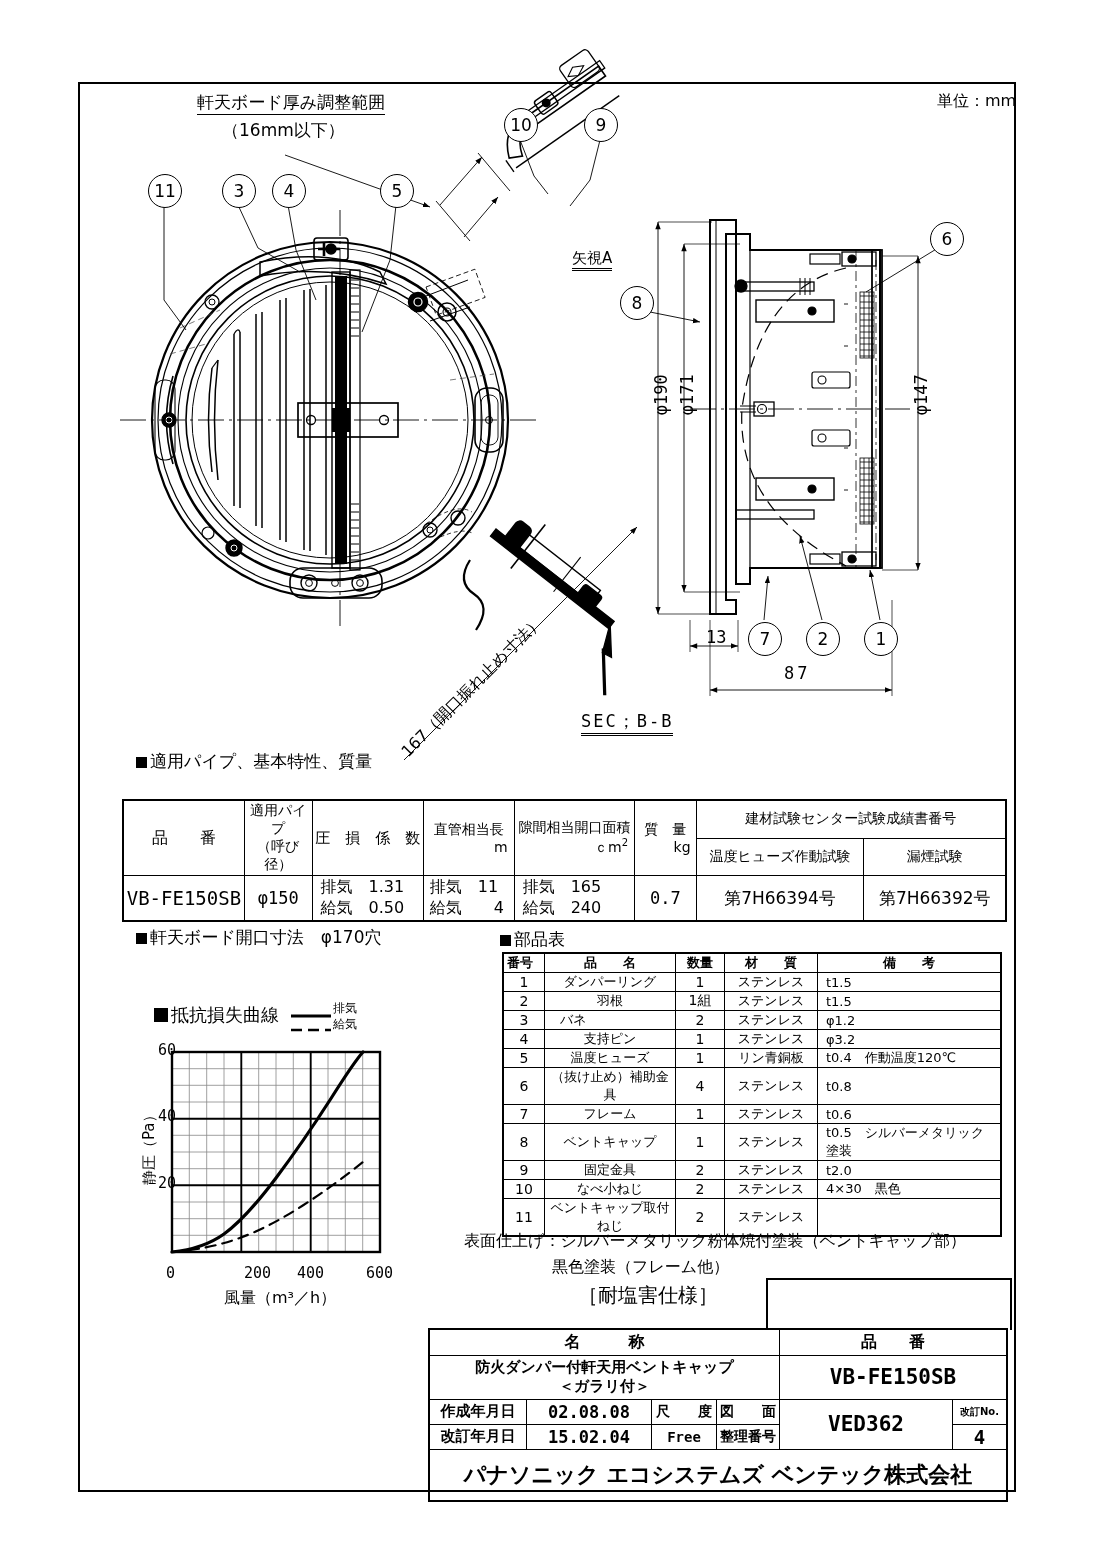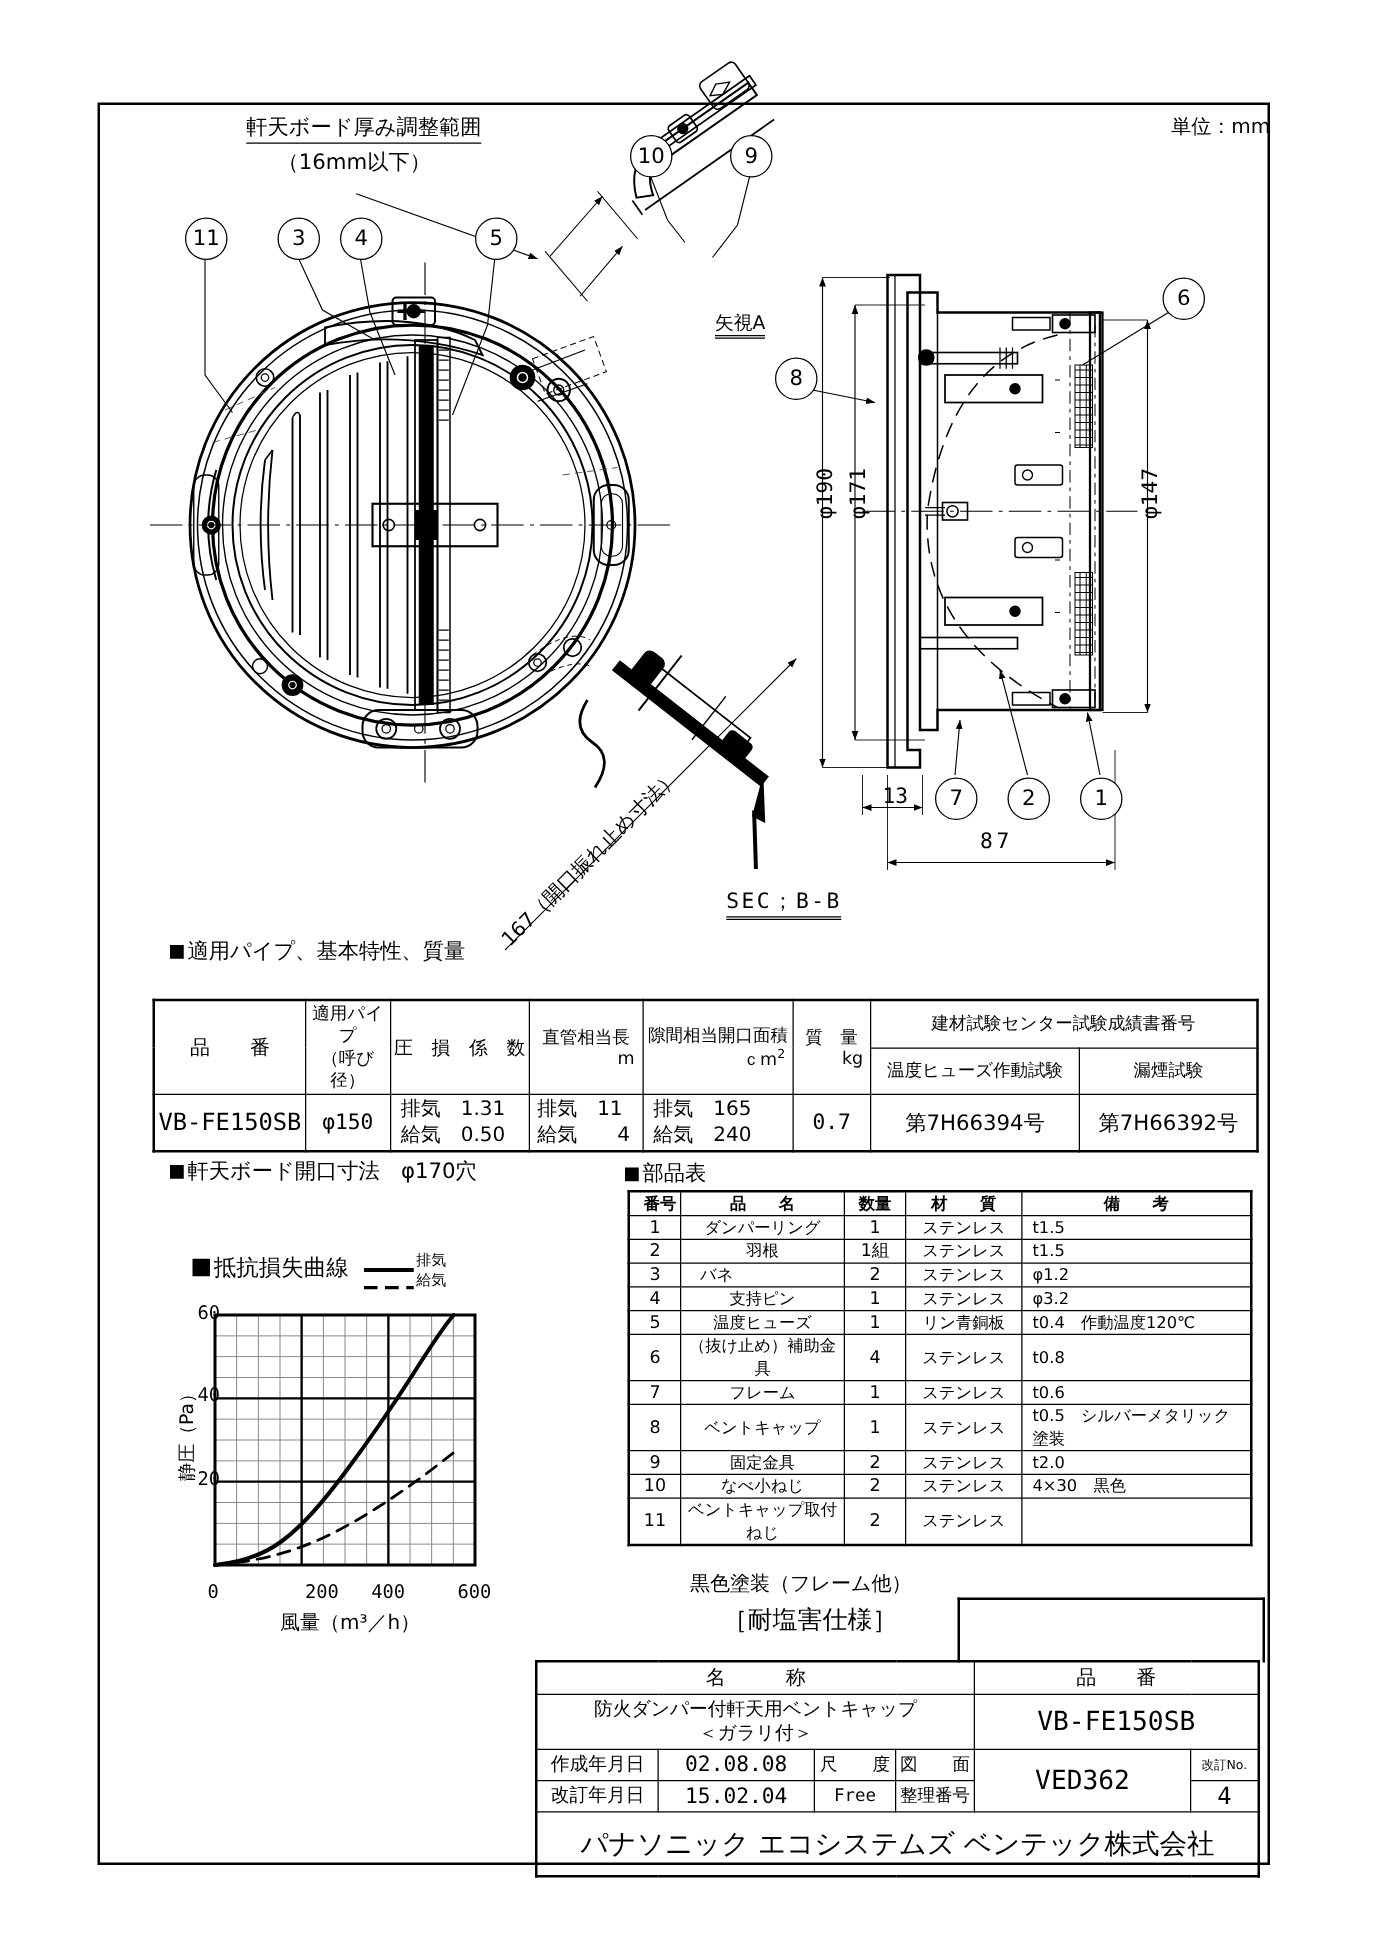--- a/index.html
+++ b/index.html
@@ -18,21 +18,21 @@
   
   .balloon{position:absolute;width:32px;height:32px;border:1.3px solid #000;border-radius:50%;
            display:flex;align-items:center;justify-content:center;font-size:17px;background:#fff;}
 
   
   table{border-collapse:collapse;}
   .spec td,.spec th{border:1.5px solid #000;text-align:center;vertical-align:middle;padding:1px 2px;}
   .spec{border:2.5px solid #000;}
   .parts td,.parts th{border:1.2px solid #000;vertical-align:middle;padding:0 3px;}
   .parts{border:2px solid #000;}
-  .title-tbl td{border:1.5px solid #000;text-align:center;vertical-align:middle;}
+  .title-tbl td{border:1.5px solid #000;text-align:center;vertical-align:middle;font-weight:bold;}
   .title-tbl{border:2.5px solid #000;}
 
   .sq{display:inline-block;width:11px;height:11px;background:#000;vertical-align:-1px;margin-right:3px;}
 
   
   .chart-wrap{position:absolute;}
   .vlabel{position:absolute;transform:rotate(-90deg);transform-origin:left top;white-space:nowrap;}
 </style>
 </head>
 <body>
@@ -430,21 +430,21 @@
     <div class="t jp" style="left:96px;top:289px;font-size:16px;">風量（m³／h）</div>
   </div>
 
   <div class="t jp" style="left:500px;top:930px;font-size:17px;">
     <span class="sq"></span><span>部品表</span>
   </div>
 
   <table class="parts" style="position:absolute;left:502px;top:952px;width:500px;font-size:13px;">
     <thead>
       <tr style="height:19px;">
-        <th style="width:34px;text-align:right;margin-left:36px;">番号</th>
+        <th style="width:34px;text-align:left;margin-left:36px;">番号</th>
         <th style="width:124px;text-align:center;">品　　名</th>
         <th style="width:42px;text-align:center;">数量</th>
         <th style="width:86px;text-align:center;">材　　質</th>
         <th style="text-align:center;">備　　考</th>
       </tr>
     </thead>
     <tbody id="parts-body">
         <tr style="height: 19px;">
           <td style="text-align: center; font-size: 14px;">1</td>
           <td style="text-align: center; font-size: 13px;">ダンパーリング</td>
@@ -518,20 +518,21 @@
         <tr style="height: 19px;">
           <td style="text-align: center; font-size: 14px;">11</td>
           <td style="text-align: center; font-size: 13px;">ベントキャップ取付ねじ</td>
           <td style="text-align: center; font-size: 14px;">2</td>
           <td style="text-align: center; font-size: 13px;">ステンレス</td>
           <td style="text-align: left; font-size: 13px; padding-left: 8px;"></td>
         </tr>
       </tbody>
   </table>
 
+  <div class="t jp" style="left:464px;top:1232px;font-size:16px;">表面仕上げ：シルバーメタリック粉体焼付塗装（ベントキャップ部）</div>
   <div class="t jp" style="left:552px;top:1258px;font-size:16px;">黒色塗装（フレーム他）</div>
   <div class="t jp" style="left:578px;top:1284px;font-size:20px;">［耐塩害仕様］</div>
 
   <div class="abs" style="left:766px;top:1278px;width:242px;height:50px;border:2px solid #000;border-bottom:none;"></div>
 
   <table class="title-tbl" style="position:absolute;left:428px;top:1328px;width:580px;">
     <tbody>
         <tr style="height:26px;">
       <td colspan="4" style="width:338px;font-size:16px;">名　　　称</td>
       <td colspan="2" style="font-size:16px;">品　　番</td>

